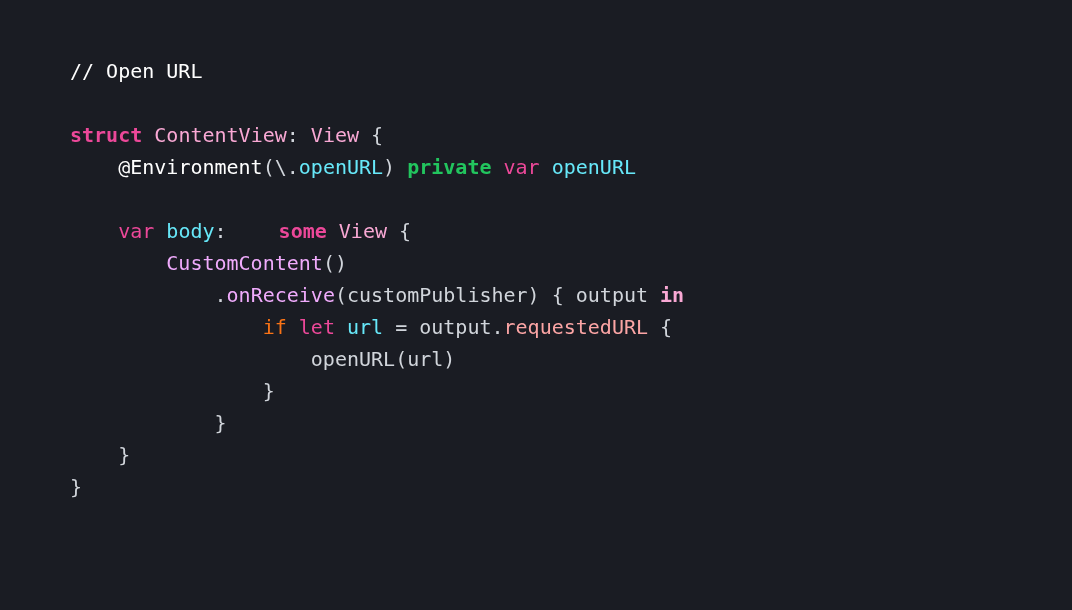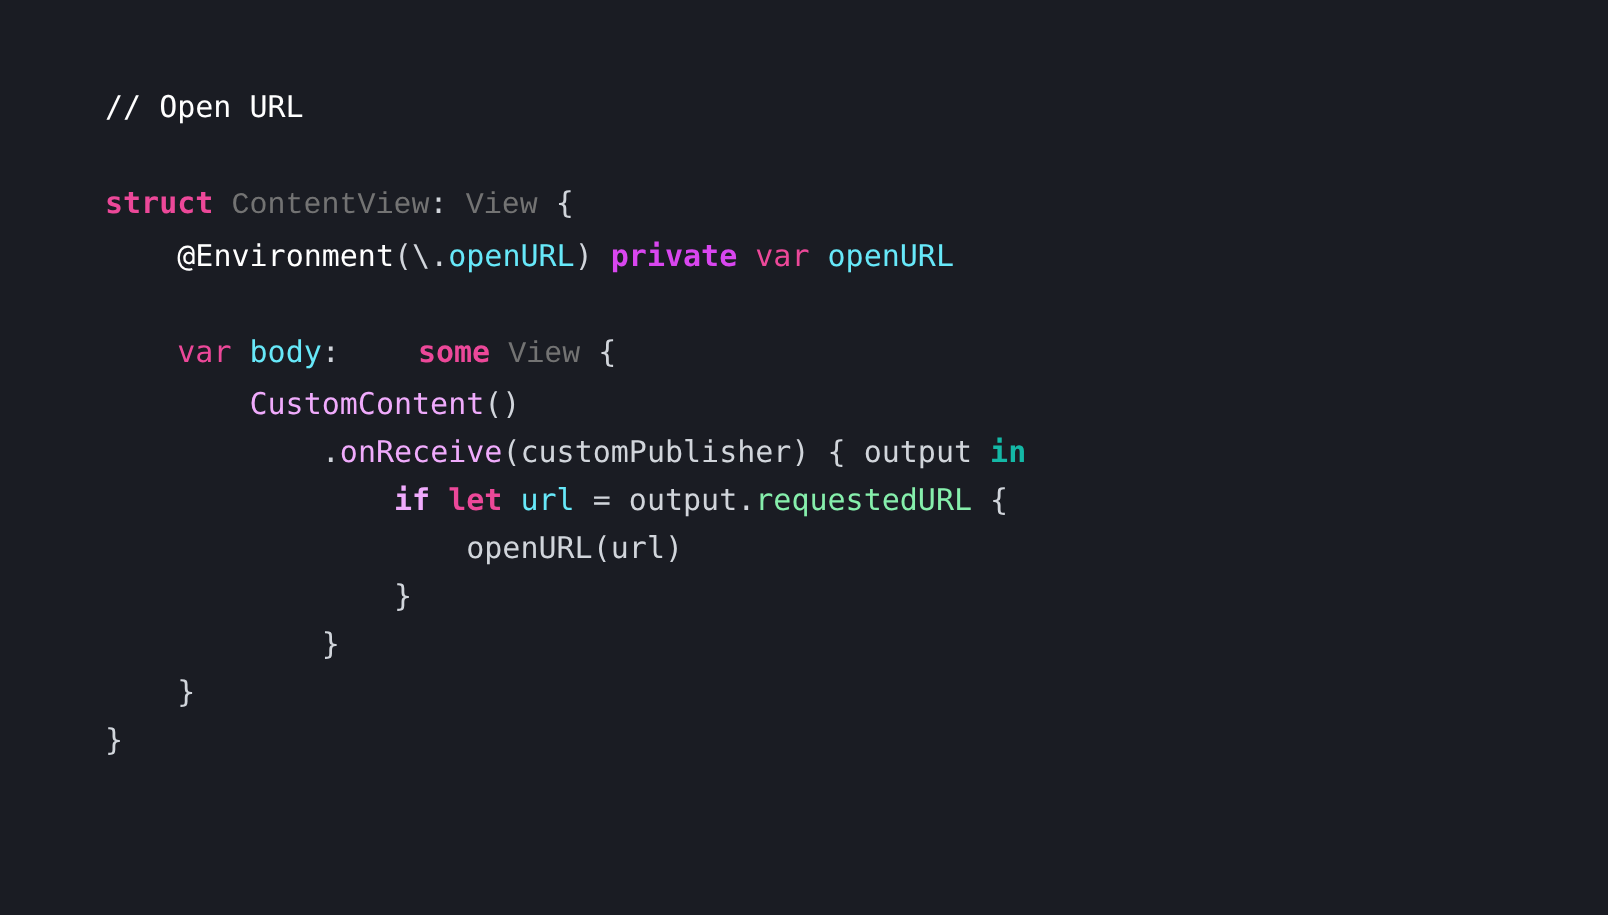--- a/index.html
+++ b/index.html
@@ -13,33 +13,33 @@
       padding: 55px 70px;
       overflow: hidden;
     }
     pre {
       font-family: inherit;
       white-space: pre;
       margin: 0;
     }
     .comment { color: #ffffff; }
     .keyword-struct { color: #ec4899; font-weight: 600; margin-top: 12px; }
-    .type-name { color: #737373; font-family: Liberation Mono, monospace; }
+    .type-name { color: #f9a8d4; }
     .attribute { color: #ffffff; }
     .env-path { color: #67e8f9; }
-    .keyword-private { color: #d946ef; font-weight: 600; }
+    .keyword-private { color: #22c55e; font-weight: 600; }
     .keyword-var { color: #ec4899; font-weight: 400; }
     .var-name { color: #67e8f9; }
     .keyword-some { color: #ec4899; font-weight: 600; margin-left: 40px; }
     .method-call { color: #f0abfc; }
     .punct { color: #d1d5db; }
-    .keyword-in { color: #14b8a6; font-weight: 600; }
-    .keyword-if { color: #f0abfc; font-weight: 700; }
-    .keyword-let { color: #ec4899; font-weight: 700; }
-    .property { color: #86efac; }
+    .keyword-in { color: #f9a8d4; font-weight: 600; }
+    .keyword-if { color: #f97316; font-weight: 400; }
+    .keyword-let { color: #ec4899; font-weight: 400; }
+    .property { color: #fca5a5; }
     .func-call { color: #d1d5db; }
     .default-text { color: #d1d5db; }
   </style>
 </head>
 <body>
 
 <pre><span class="comment">// Open URL</span>
 
 <span class="keyword-struct">struct</span><span class="default-text"> </span><span class="type-name">ContentView</span><span class="punct">: </span><span class="type-name">View</span><span class="punct"> {</span>
 <span class="default-text">    </span><span class="attribute">@Environment</span><span class="punct">(\.</span><span class="env-path">openURL</span><span class="punct">) </span><span class="keyword-private">private</span><span class="default-text"> </span><span class="keyword-var">var</span><span class="default-text"> </span><span class="var-name">openURL</span>

